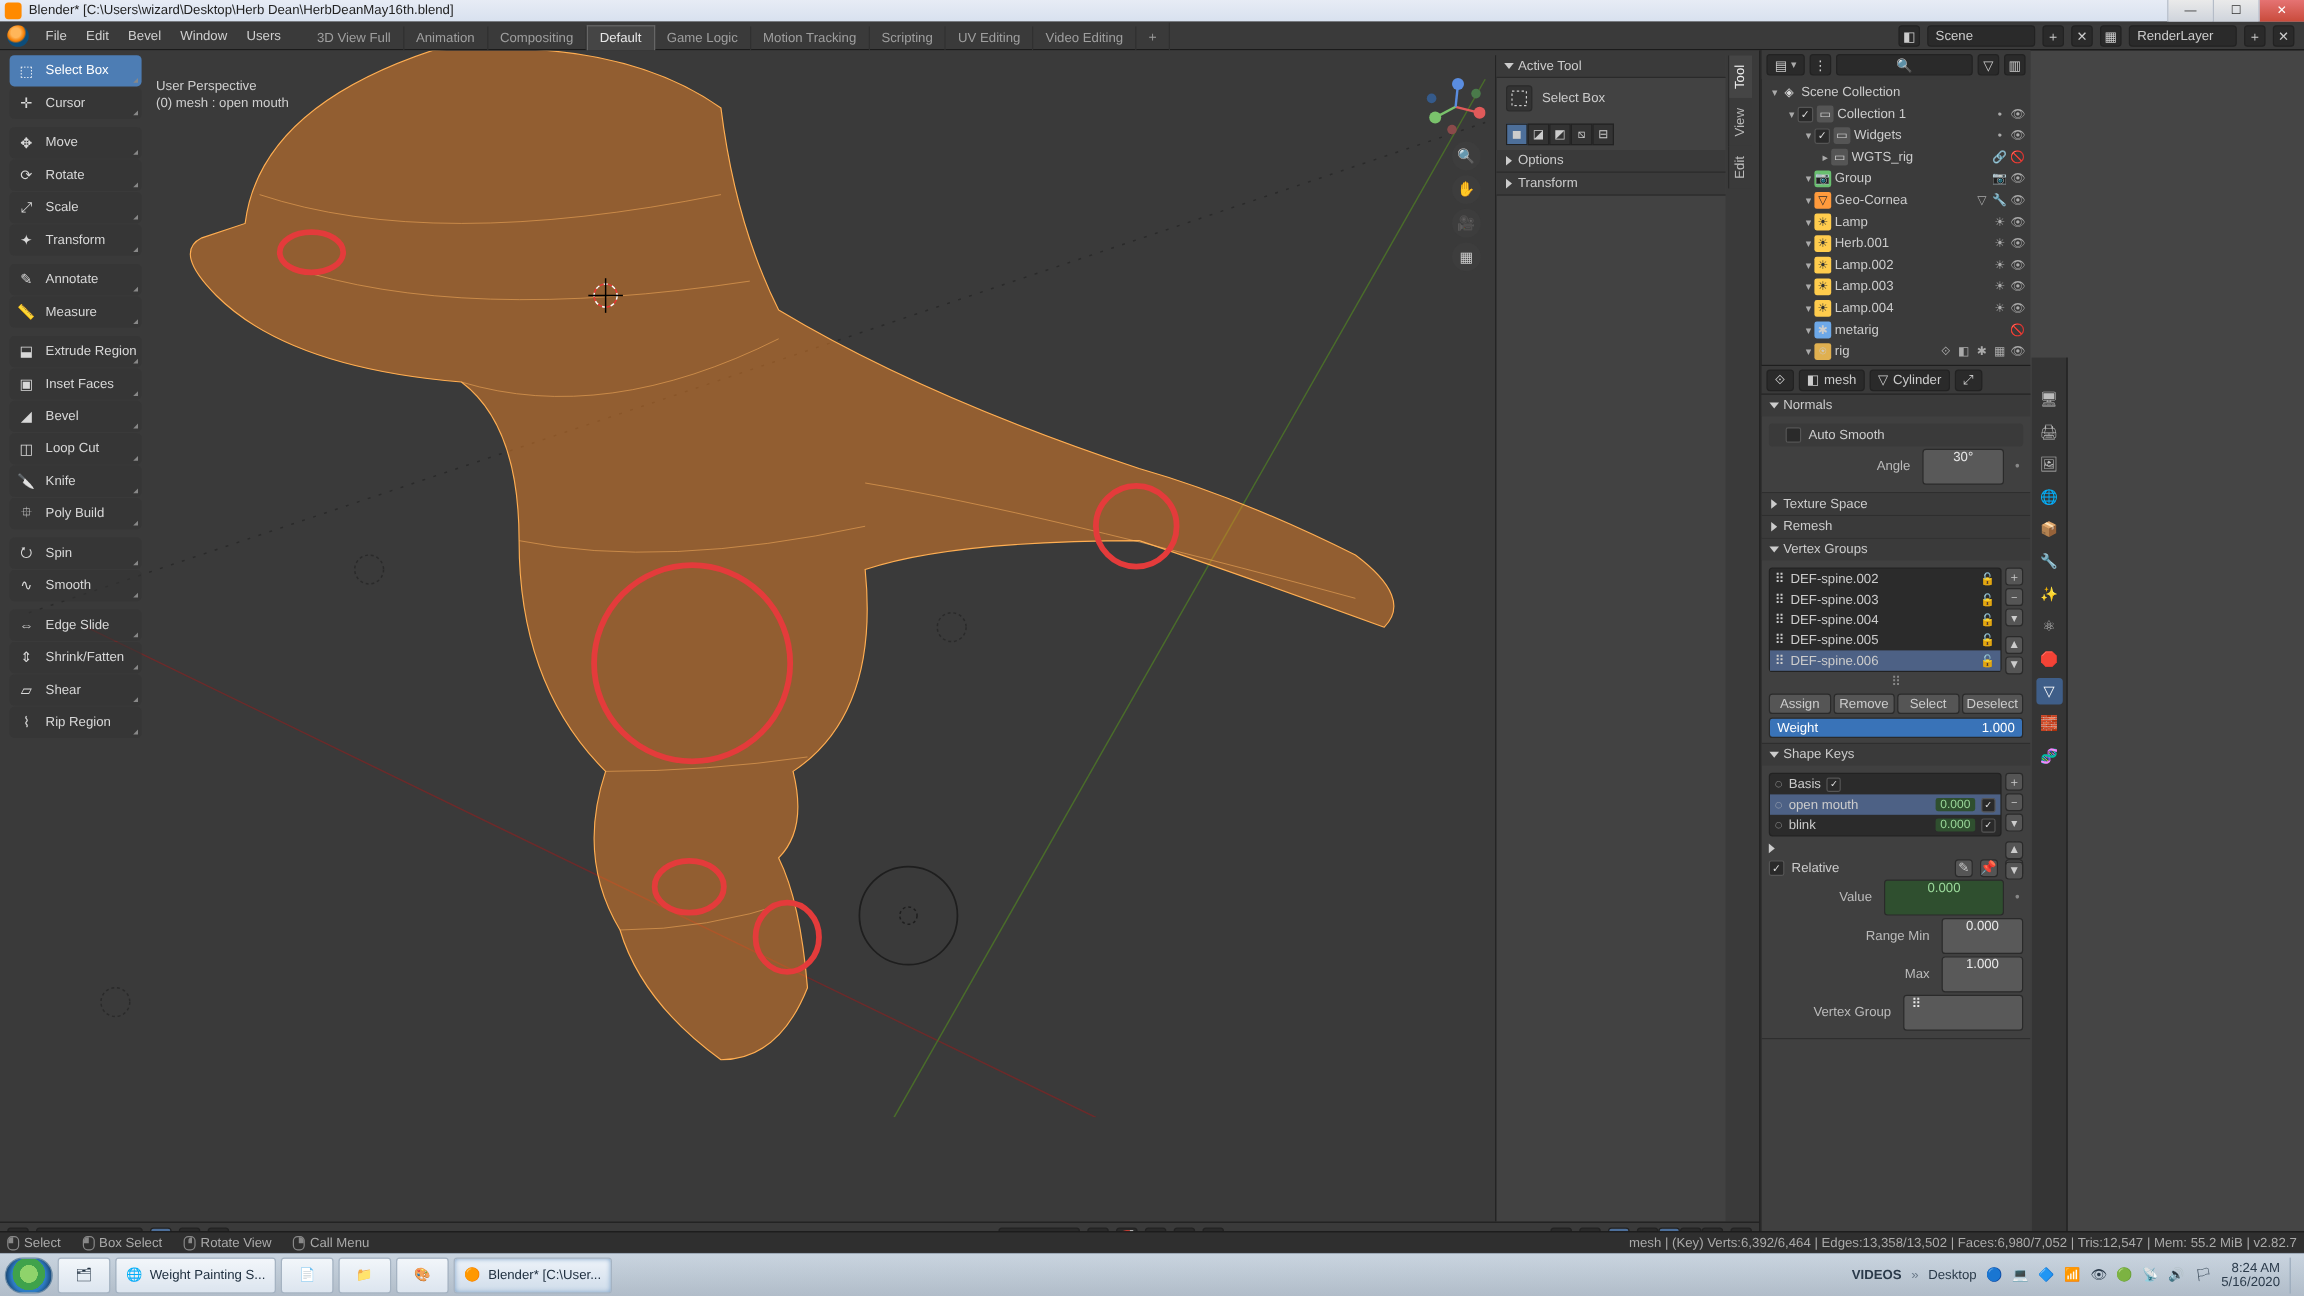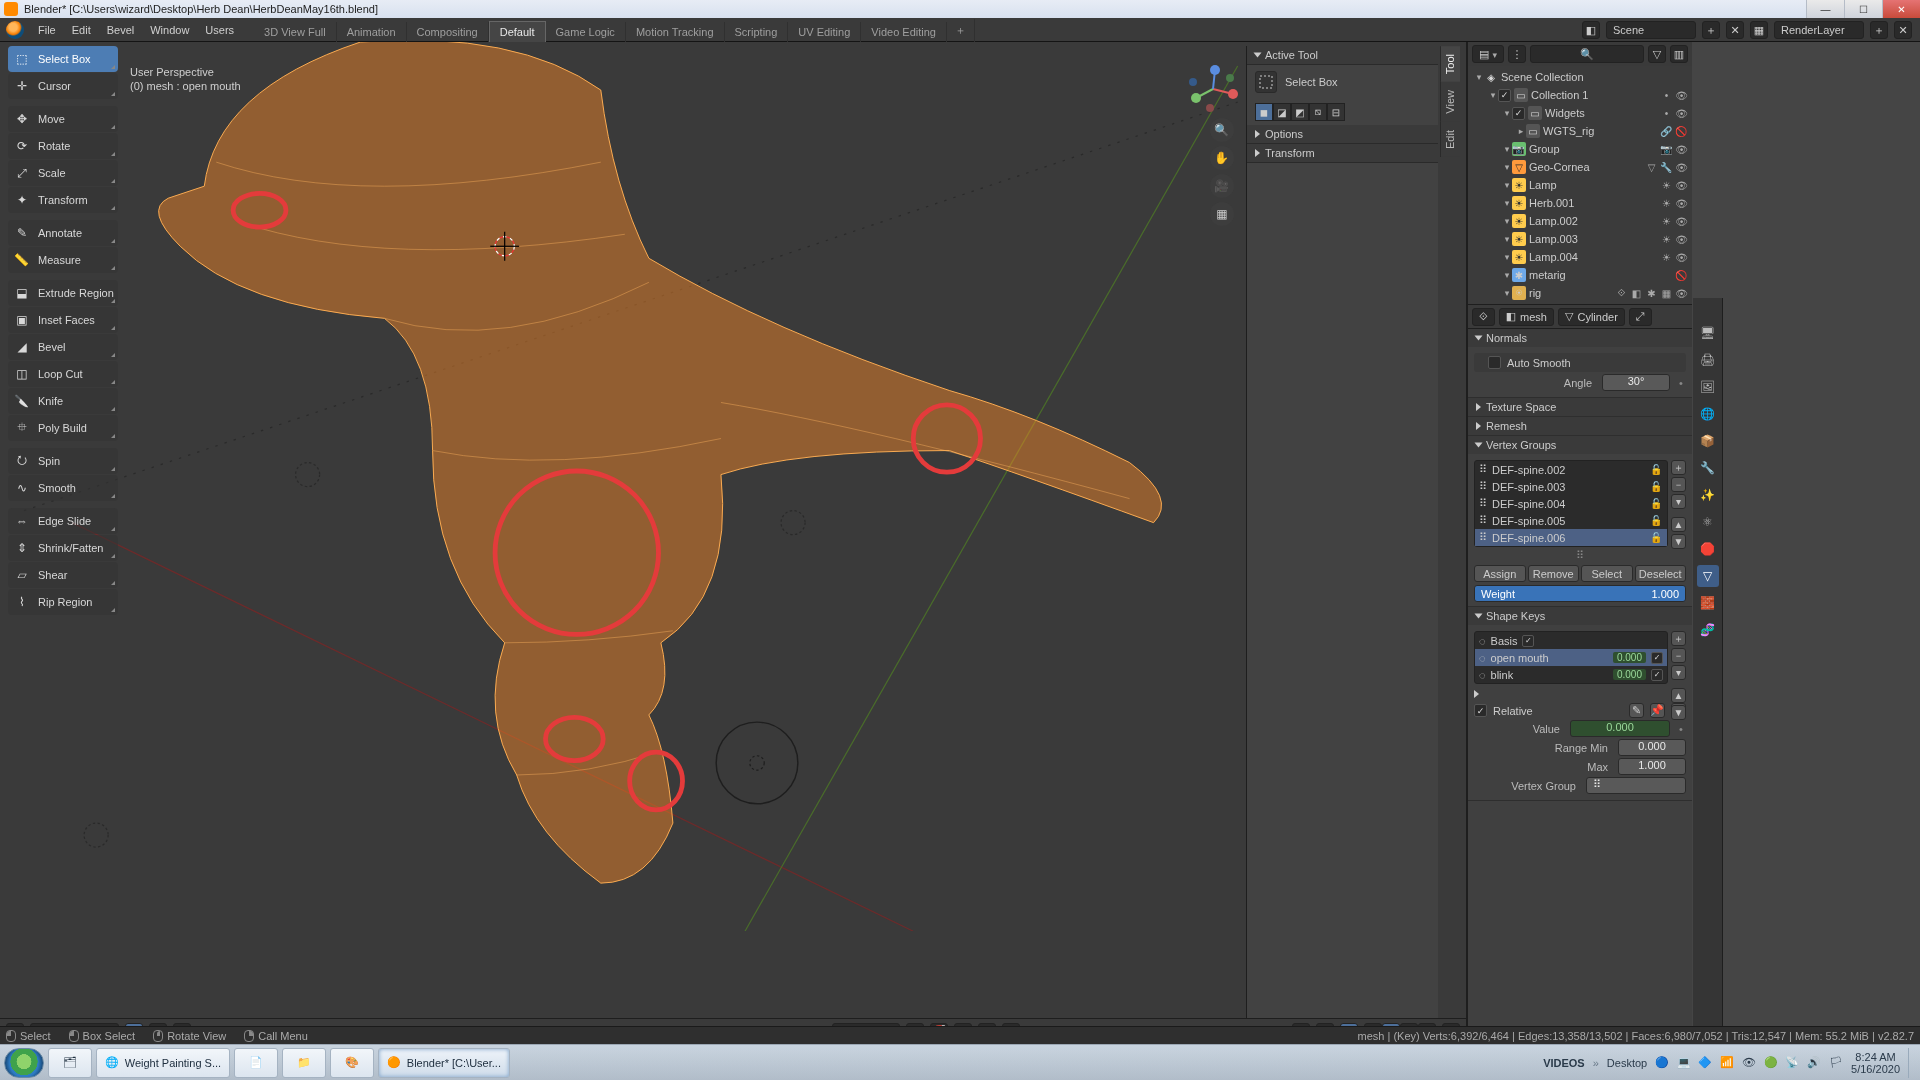--- a/index.html
+++ b/index.html
@@ -99,21 +99,21 @@
 .props-hdr{ height:24px; background:#3a3a3a; display:flex; align-items:center; padding:0 4px; gap:4px; border-bottom:1px solid #1e1e1e;}
 .props-hdr .crumb{background:#2a2a2a;border:1px solid #222;border-radius:3px;height:18px;padding:0 6px;display:flex;align-items:center;gap:4px;}
 .panel{ border-bottom:1px solid #2e2e2e;}
 .panel .ph{ background:#3a3a3a; padding:3px 8px; display:flex; align-items:center; gap:5px;}
 .panel .ph .tri{width:0;height:0;border-top:4px solid transparent;border-bottom:4px solid transparent;border-left:5px solid #ccc;}
 .panel .ph.open .tri{transform:rotate(90deg);}
 .panel .pb{ padding:4px 6px;}
 .subpanel{ background:#3a3a3a; margin:2px 0; border-radius:3px; padding:3px 8px; display:flex; align-items:center; gap:6px;}
 .row-field{ display:flex; align-items:center; gap:6px; margin:2px 0;}
 .row-field .lab{ flex:1; text-align:right; color:#bbb; padding-right:4px;}
-.row-field .numf{ background:#595959; border:1px solid #2a2a2a; border-radius:3px; height:17px; min-width:68px; padding:0 6px; text-align:center; color:#e8e8e8; position:relative;}
+.row-field .numf{ background:#595959; border:1px solid #2a2a2a; border-radius:3px; height:30px; min-width:68px; padding:0 6px; text-align:center; color:#e8e8e8; position:relative;}
 .row-field .numf.wide{min-width:100px;}
 .checkbox{width:13px;height:13px;background:#2a2a2a;border:1px solid #555;border-radius:2px;display:inline-flex;align-items:center;justify-content:center;font-size:9px;color:#ddd;}
 .checkbox.on::after{content:"✓";}
 .vg-list,.sk-list{ background:#2b2b2b; border:1px solid #222; border-radius:3px; margin:2px 0; }
 .vg-item{ display:flex; align-items:center; height:17px; padding:0 4px; gap:5px;}
 .vg-item.sel{ background:#4d6185;}
 .vg-item .lock{margin-left:auto;color:#888;font-size:10px;}
 .btn-row{ display:flex; gap:2px; margin:3px 0;}
 .btn-row .b{ flex:1; background:#555; border:1px solid #2a2a2a; border-radius:3px; height:17px; display:flex; align-items:center; justify-content:center;}
 .weight-slider{ background:#3973b8; border:1px solid #2a2a2a; border-radius:3px; height:17px; display:flex; align-items:center; justify-content:space-between; padding:0 6px; color:#fff;}
@@ -127,21 +127,21 @@
 .listwrap .sidebtns .sb{width:15px;height:15px;background:#555;border:1px solid #2a2a2a;border-radius:3px;display:flex;align-items:center;justify-content:center;font-size:10px;}
 
 
 .taskbar{ position:absolute; left:0; right:0; bottom:0; height:36px; background:linear-gradient(#3a5a7a22,#1a2a3a22),linear-gradient(#dfe7ef,#c8d3df); border-top:1px solid #9ca8b5; display:flex; align-items:center; padding:0 4px;}
 .taskbar .start{ width:40px;height:30px;border-radius:15px; background:radial-gradient(circle at 50% 45%, #8fd36b 0 30%, #3fa24b 31% 55%, transparent 56%), radial-gradient(circle at 50% 50%, #2e7cc3 0 60%, #1a4a7a 80%); border:1px solid #6a8aa5;}
 .taskbar .tb-item{ height:30px; background:linear-gradient(#f2f6fa,#dce5ef); border:1px solid #a5b3c2; border-radius:3px; margin-left:4px; display:flex; align-items:center; padding:0 8px; gap:6px; color:#203040; max-width:170px;}
 .taskbar .tb-item.iconly{padding:0;width:44px;justify-content:center;}
 .taskbar .tb-item.active{ background:linear-gradient(#eef3f9,#cfdcea); box-shadow:inset 0 0 4px #7aa0c8;}
 .taskbar .spacer{flex:1;}
 .tray{ display:flex; align-items:center; gap:8px; color:#2a3a4a;}
-.tray .clock{ text-align:center; line-height:12px; font-size:11px;}
+.tray .clock{ text-align:right; line-height:12px; font-size:11px;}
 .chev::after{content:"▾";font-size:9px;color:#aaa;margin-left:3px;}
 </style>
 </head>
 <body>
 
 <div class="titlebar">
   <div class="icon"></div>
   <div class="title">Blender* [C:\Users\wizard\Desktop\Herb Dean\HerbDeanMay16th.blend]</div>
 </div>
 <div class="winbtns">

